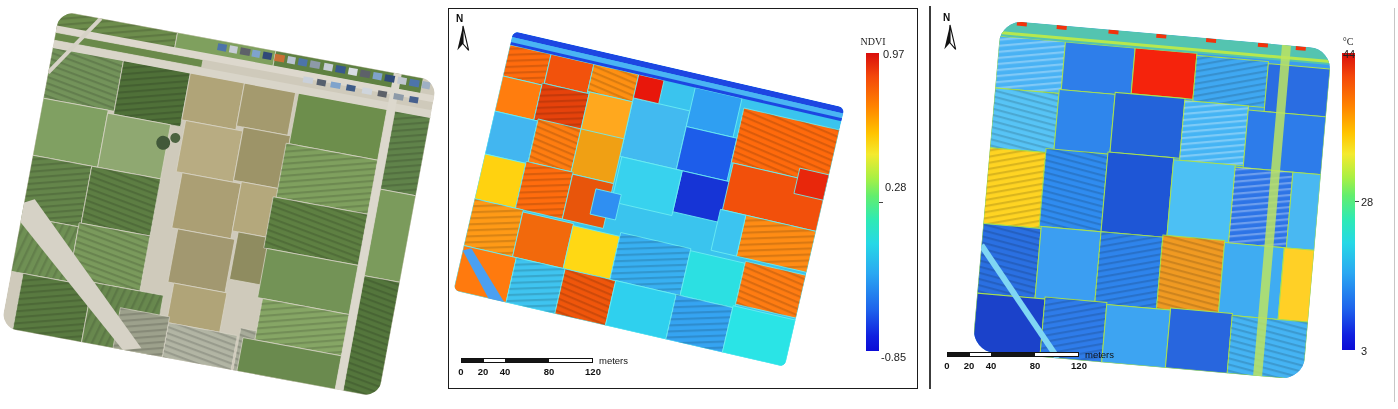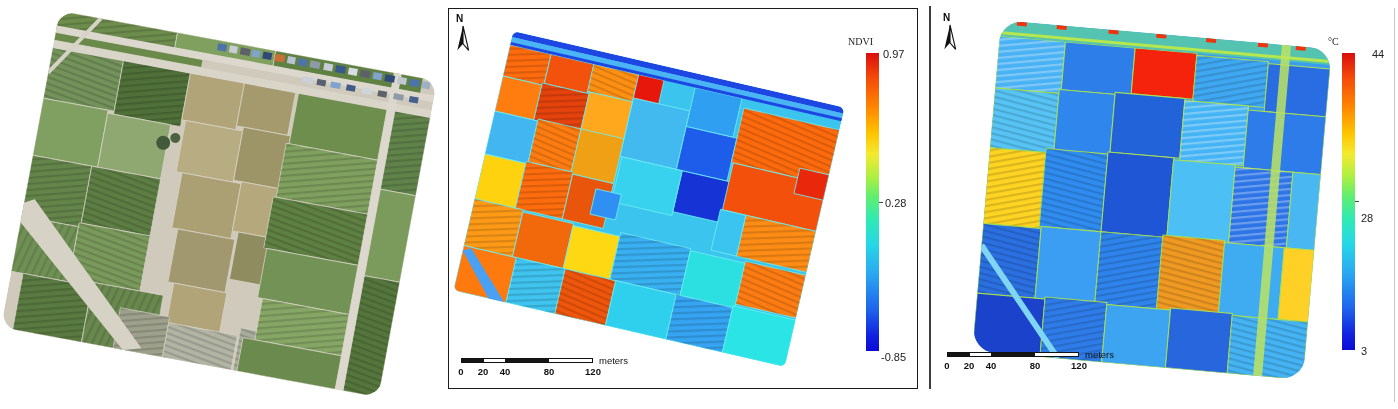--- a/index.html
+++ b/index.html
@@ -10,21 +10,21 @@
   #panel-rgb{left:0;top:0;width:444px;height:409px}
   #panel-ndvi{left:448px;top:8px;width:470px;height:381px;border:1px solid #1b1b1b;background:#fff}
   #panel-thermal{left:930px;top:0;width:468px;height:409px;background:#fff}
   .sep-left{position:absolute;left:929px;top:6px;width:2px;height:383px;background:#3c3c3c}
   .sep-right{position:absolute;left:1394px;top:8px;width:1px;height:394px;background:#c6c6c6}
   .map-svg{position:absolute;left:0;top:0}
   .north-label{position:absolute;font-size:10px;font-weight:bold;color:#0a0a0a;letter-spacing:0}
   .north-arrow{position:absolute}
   .colorbar{position:absolute;width:13px;
     background:linear-gradient(180deg,#d90e0c 0%,#f4480a 8%,#ff8400 18%,#ffc400 27%,#f4ea2e 34%,#a8f044 42%,#62ee6e 48%,#2eeab4 56%,#26d8e6 64%,#2aa8f2 74%,#1e64ec 86%,#1020e0 95%,#0b0bd6 100%)}
-  .cb-title{position:absolute;font-family:"Liberation Serif",serif;font-size:10px;color:#222;text-align:left}
+  .cb-title{position:absolute;font-family:"Liberation Serif",serif;font-size:10px;color:#222;text-align:center}
   .cb-tick{position:absolute;font-size:11px;color:#222;white-space:nowrap}
   .cb-dash{position:absolute;width:4px;height:1px;background:#444}
   .scalebar{position:absolute;width:210px;height:24px}
   .sb-bar{display:flex;width:132px;height:5px;border:1px solid #111;background:#fff}
   .sb-seg{display:block;height:100%}
   .sb-b{background:#151515}
   .sb-w{background:#fff}
   .sb-n{position:absolute;top:8px;transform:translateX(-50%);font-size:9.5px;color:#111}
   .sb-unit{position:absolute;left:138px;top:-3px;font-size:9.5px;color:#111}
 </style>
@@ -226,21 +226,21 @@
     </svg>
     <span class="north-label" style="left:7px;top:4px">N</span>
     <svg class="north-arrow" style="left:4px;top:15px" width="20" height="32" viewBox="0 0 20 34">
       <path d="M10 2 L4 28 L10 21 Z" fill="#111"></path>
       <path d="M10 2 L16 28 L10 21 Z" fill="#fff" stroke="#111" stroke-width="1.2"></path>
     </svg>
     <span class="cb-title" style="left:399px;top:27px;width:50px">NDVI</span>
     <div class="colorbar" style="left:417px;top:44px;height:298px"></div>
     <span class="cb-tick" style="left:434px;top:39px">0.97</span>
     <div class="cb-dash" style="left:430px;top:193px"></div>
-    <span class="cb-tick" style="left:436px;top:188px">0.28</span>
+    <span class="cb-tick" style="left:436px;top:172px">0.28</span>
     <span class="cb-tick" style="left:432px;top:342px">-0.85</span>
     <div class="scalebar" style="left:12px;top:349px">
       <div class="sb-bar">
         <i class="sb-seg sb-b" style="width:22px"></i>
           <i class="sb-seg sb-w" style="width:22px"></i>
           <i class="sb-seg sb-b" style="width:44px"></i>
           <i class="sb-seg sb-w" style="width:44px"></i>
       </div>
       <span class="sb-unit">meters</span>
       <b class="sb-n" style="left:0">0</b>
@@ -318,23 +318,23 @@
         </g>
       </g>
     </svg>
     <span class="north-label" style="left:13px;top:12px">N</span>
     <svg class="north-arrow" style="left:10px;top:23px" width="20" height="32" viewBox="0 0 20 34">
       <path d="M10 2 L4 28 L10 21 Z" fill="#111"></path>
       <path d="M10 2 L16 28 L10 21 Z" fill="#fff" stroke="#111" stroke-width="1.2"></path>
     </svg>
     <span class="cb-title" style="left:398px;top:36px;width:40px">°C</span>
     <div class="colorbar" style="left:412px;top:53px;height:297px"></div>
-    <span class="cb-tick" style="left:442px;top:48px">44</span>
+    <span class="cb-tick" style="left:413px;top:48px">44</span>
     <div class="cb-dash" style="left:425px;top:201px"></div>
-    <span class="cb-tick" style="left:431px;top:212px">28</span>
+    <span class="cb-tick" style="left:431px;top:196px">28</span>
     <span class="cb-tick" style="left:431px;top:345px">3</span>
     <div class="scalebar" style="left:17px;top:352px">
       <div class="sb-bar">
         <i class="sb-seg sb-b" style="width:22px"></i>
           <i class="sb-seg sb-w" style="width:22px"></i>
           <i class="sb-seg sb-b" style="width:44px"></i>
           <i class="sb-seg sb-w" style="width:44px"></i>
       </div>
       <span class="sb-unit">meters</span>
       <b class="sb-n" style="left:0">0</b>

